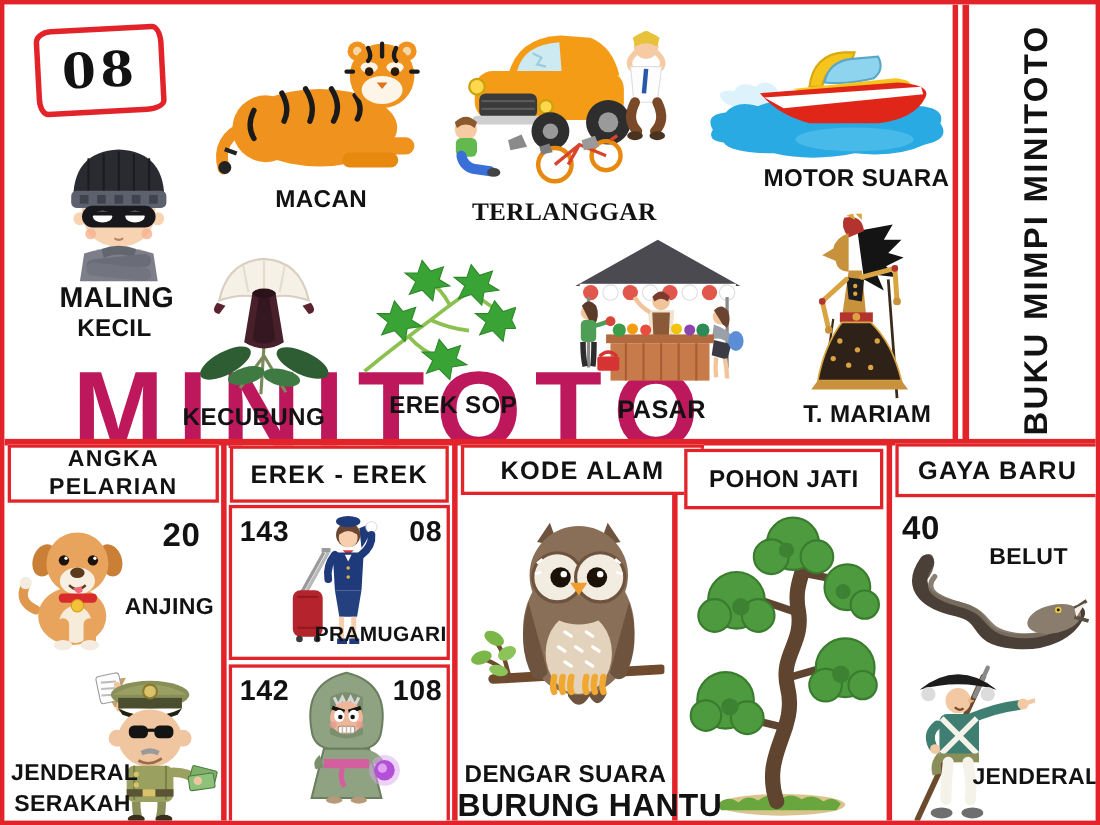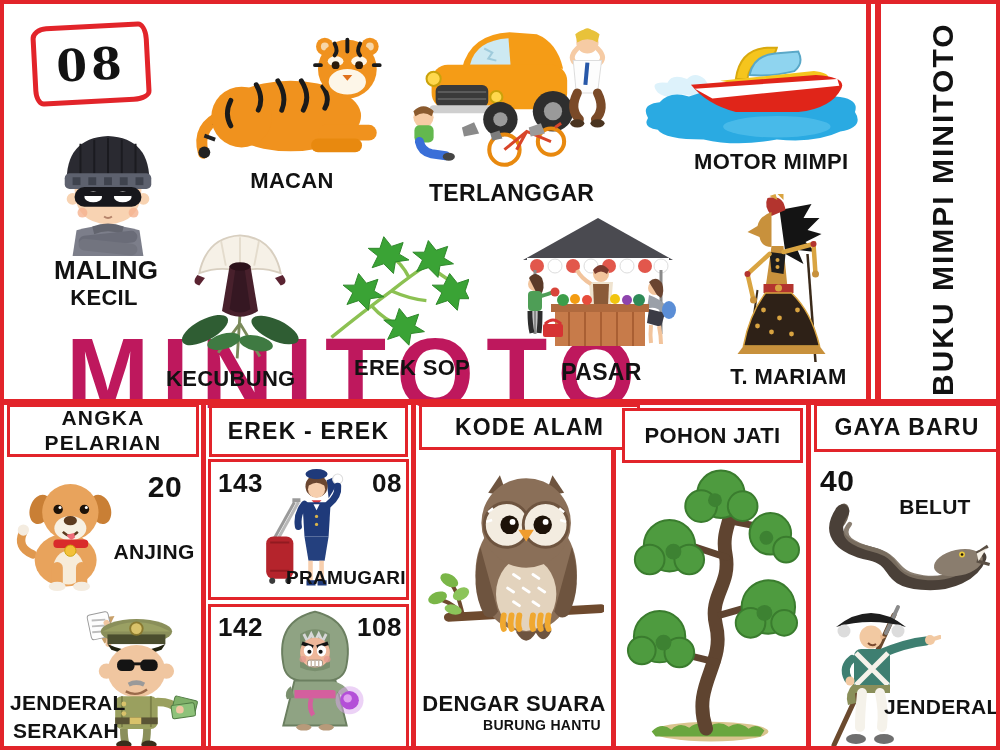--- a/index.html
+++ b/index.html
@@ -247,22 +247,22 @@
       <path d="M64,58 L94,50 L96,80" stroke="#d9a441" stroke-width="4.5" fill="none" stroke-linecap="round"></path>
       <circle cx="28" cy="80" r="3" fill="#b3342e"></circle>
         <circle cx="94" cy="50" r="3" fill="#b3342e"></circle>
       <circle cx="34" cy="106" r="3.5" fill="#c8913c"></circle>
         <circle cx="96" cy="80" r="3.5" fill="#c8913c"></circle>
       <path d="M24,152 L100,152 L106,160 L18,160 Z" fill="#c8913c"></path>
     </svg>
   </div>
 
   <div class="lbl" style="left:238px;top:165px;width:100px;font-size:22px;">MACAN</div>
-  <div class="lbl" style="left:425px;top:177px;width:155px;font-size:23px;">TERLANGGAR</div>
-  <div class="lbl" style="left:690px;top:146px;width:145px;font-size:22px;">MOTOR MIMPI</div>
+  <div class="lbl" style="left:425px;top:177px;width:155px;font-size:23px;font-family:Liberation Serif, serif;">TERLANGGAR</div>
+  <div class="lbl" style="left:690px;top:146px;width:145px;font-size:22px;">MOTOR SUARA</div>
   <div class="lbl" style="left:50px;top:253px;width:100px;font-size:26px;">MALING</div>
   <div class="lbl" style="left:50px;top:282px;width:100px;font-size:22px;">KECIL</div>
   <div class="lbl" style="left:162px;top:363px;width:125px;font-size:22px;">KECUBUNG</div>
   <div class="lbl" style="left:348px;top:352px;width:120px;font-size:22px;">EREK SOP</div>
   <div class="lbl" style="left:540px;top:356px;width:115px;font-size:23px;">PASAR</div>
   <div class="lbl" style="left:722px;top:361px;width:125px;font-size:22px;">T. MARIAM</div>
 
   <div class="hdr" style="left:3px;top:400px;width:192px;height:53px;font-size:21px;line-height:1.15;">
     <span>ANGKA</span>
     <span>PELARIAN</span>
@@ -436,21 +436,21 @@
       <circle cx="88" cy="57" r="9.5" fill="#1d1208"></circle>
         <circle cx="122" cy="57" r="9.5" fill="#1d1208"></circle>
       <circle cx="91" cy="54" r="3" fill="#fff"></circle>
         <circle cx="125" cy="54" r="3" fill="#fff"></circle>
       <polygon points="105,58 97,70 113,70" fill="#f09d2e" transform="rotate(180 105 66)"></polygon>
       <path d="M82,150 q-2,10 0,14 m8,-14 q-2,10 0,14 m8,-14 q-2,10 0,14" stroke="#f0a830" stroke-width="6" stroke-linecap="round"></path>
       <path d="M112,150 q-2,10 0,14 m8,-14 q-2,10 0,14 m8,-14 q-2,10 0,14" stroke="#f0a830" stroke-width="6" stroke-linecap="round"></path>
     </svg>
   </div>
   <div class="lbl" style="left:412px;top:688px;width:196px;font-size:22px;">DENGAR SUARA</div>
-  <div class="lbl" style="left:412px;top:714px;width:196px;font-size:14px;margin-left:28px;">BURUNG HANTU</div>
+  <div class="lbl" style="left:412px;top:714px;width:196px;font-size:29px;">BURUNG HANTU</div>
 
   <div class="illus" style="left:618px;top:462px;width:178px;height:283px;">
     <svg viewBox="0 0 180 285">
       <ellipse cx="90" cy="268" rx="58" ry="10" fill="#d9c48e"></ellipse>
       <path d="M30,268 q10,-10 20,-2 q8,-8 18,-2 q10,-8 20,-1 q10,-7 20,0 q10,-6 20,2 q8,-6 16,2 l-4,6 l-106,0 Z" fill="#6aa63e"></path>
       <path d="M85,265 C70,220 105,200 95,160 C88,130 110,120 105,90 C100,65 112,55 110,38" stroke="#5f4430" stroke-width="14" fill="none" stroke-linecap="round"></path>
       <path d="M100,150 L142,138 M96,198 L55,188 M106,92 L70,80 M109,55 L146,62" stroke="#5f4430" stroke-width="7" stroke-linecap="round"></path>
       <g fill="#4e9b3f" stroke="#3a7c2e" stroke-width="2">
         <circle cx="100" cy="28" r="24"></circle>
           <circle cx="80" cy="40" r="16"></circle>

